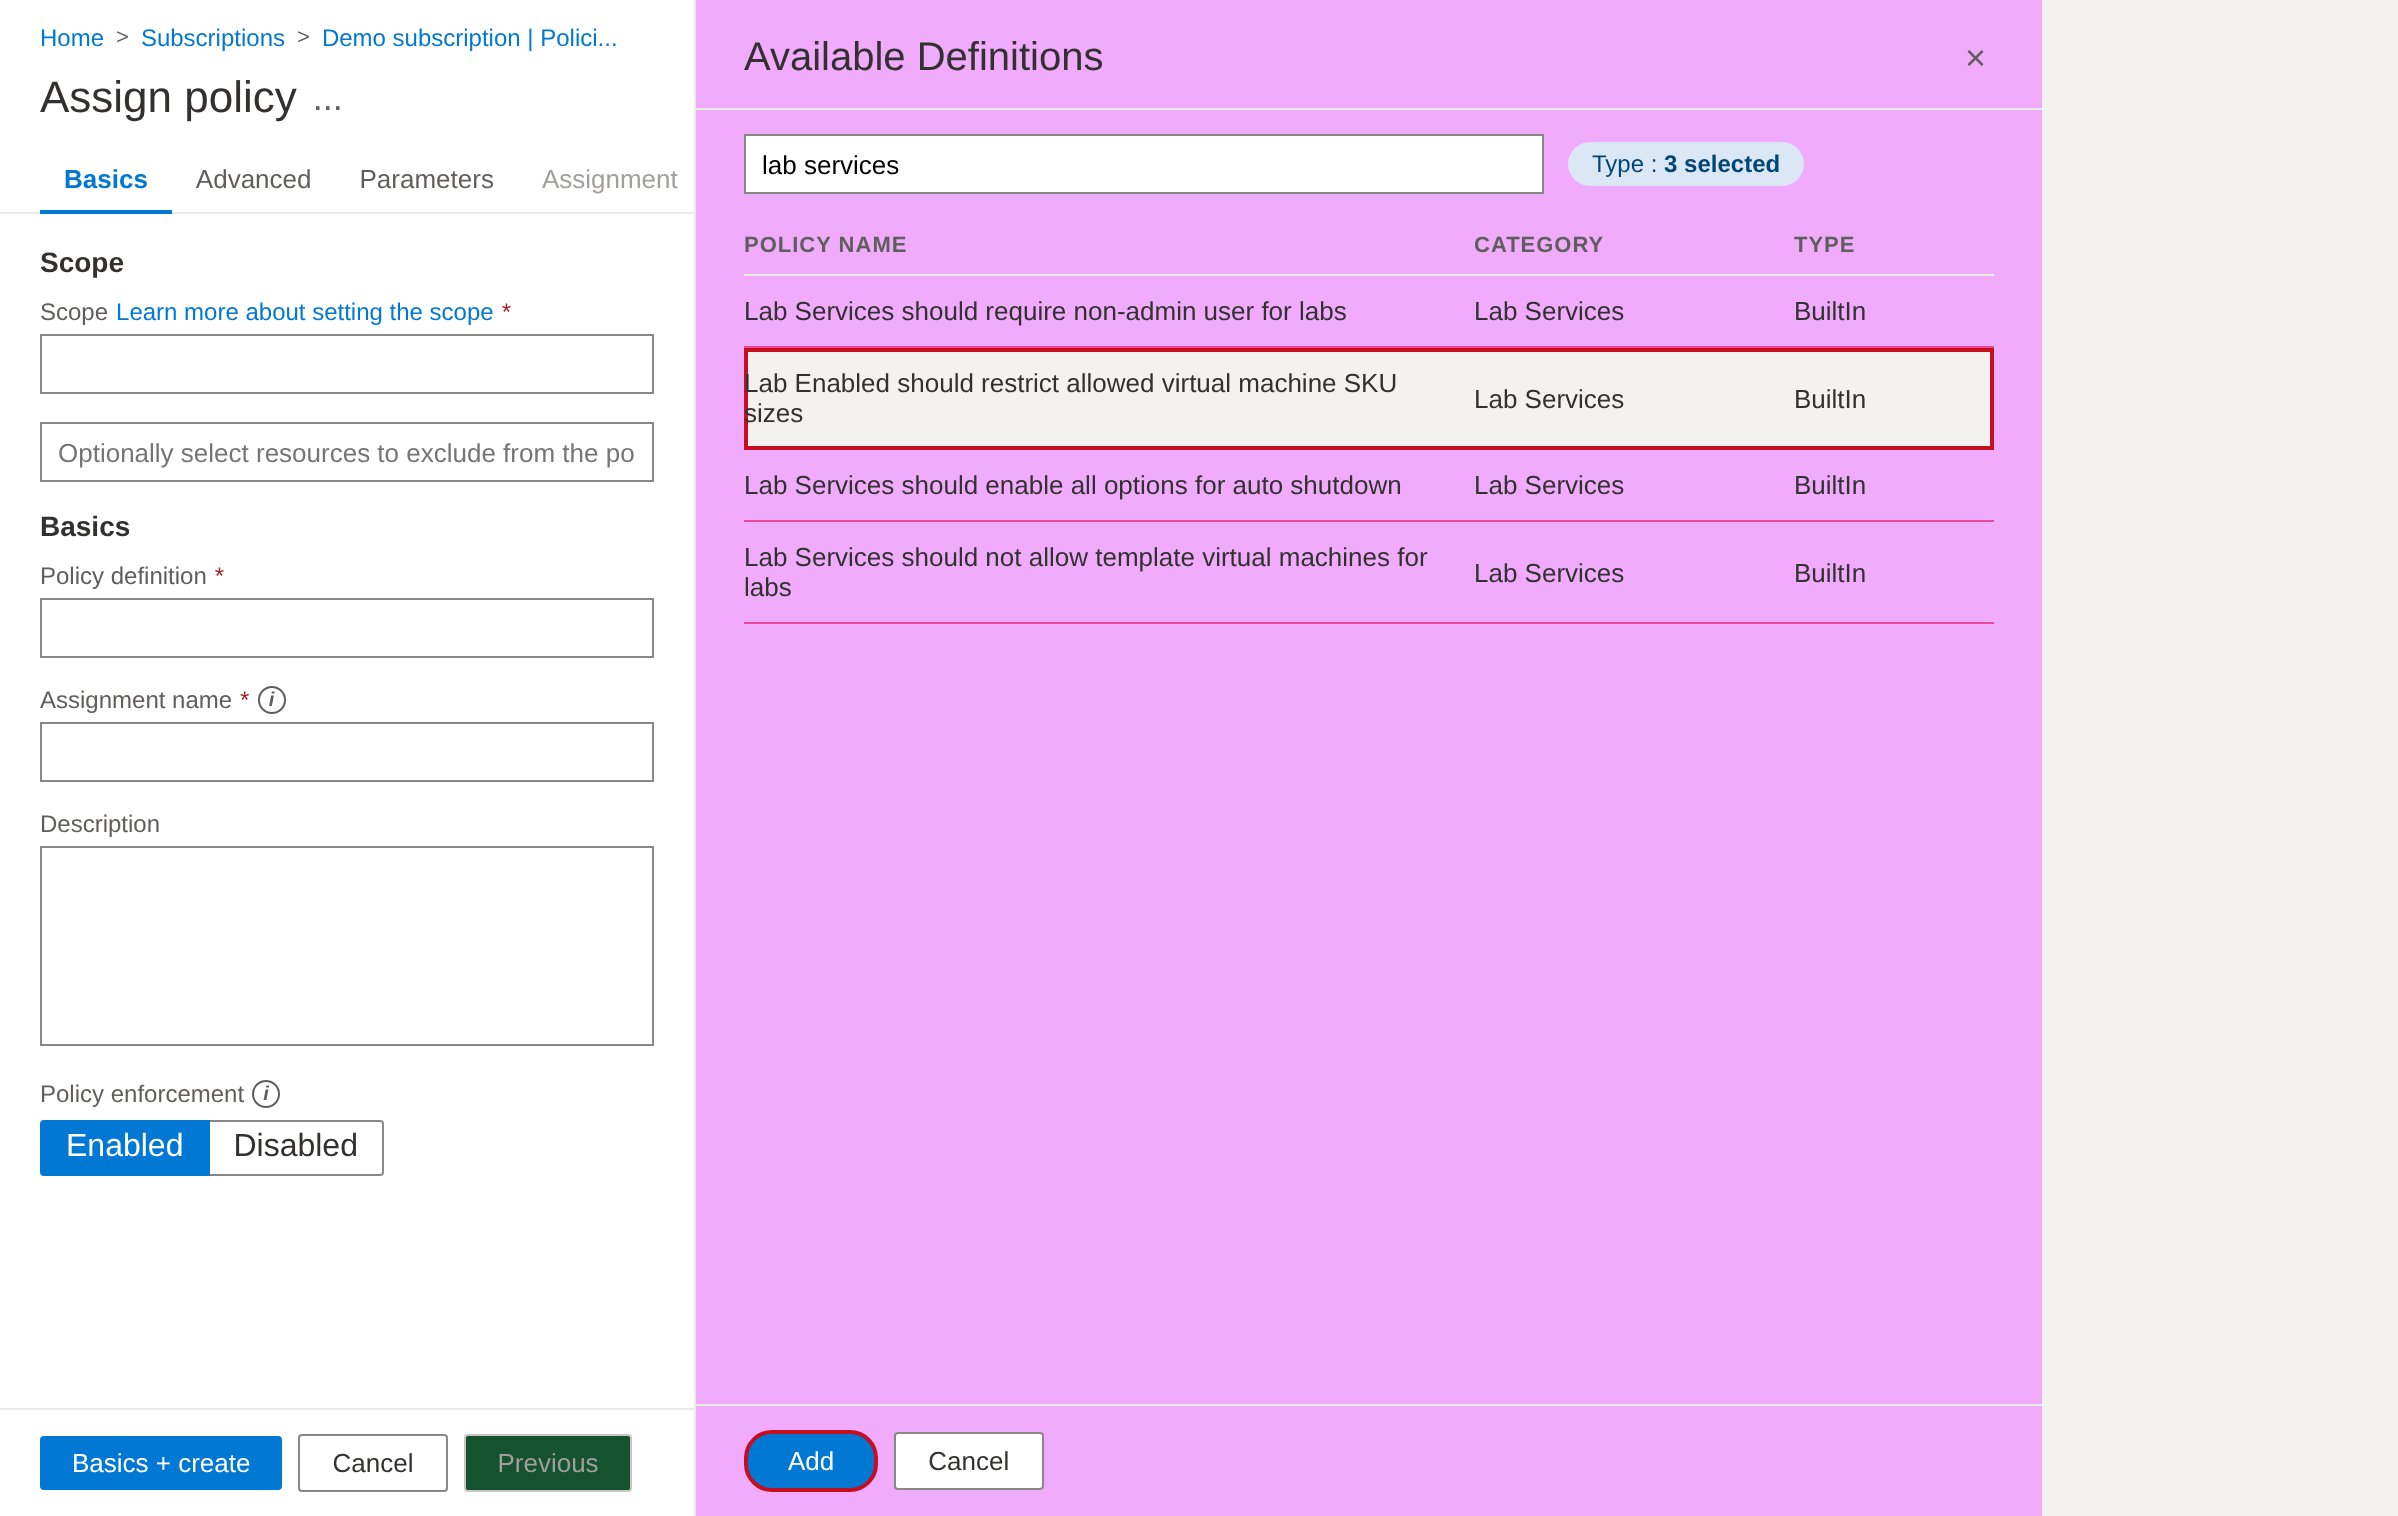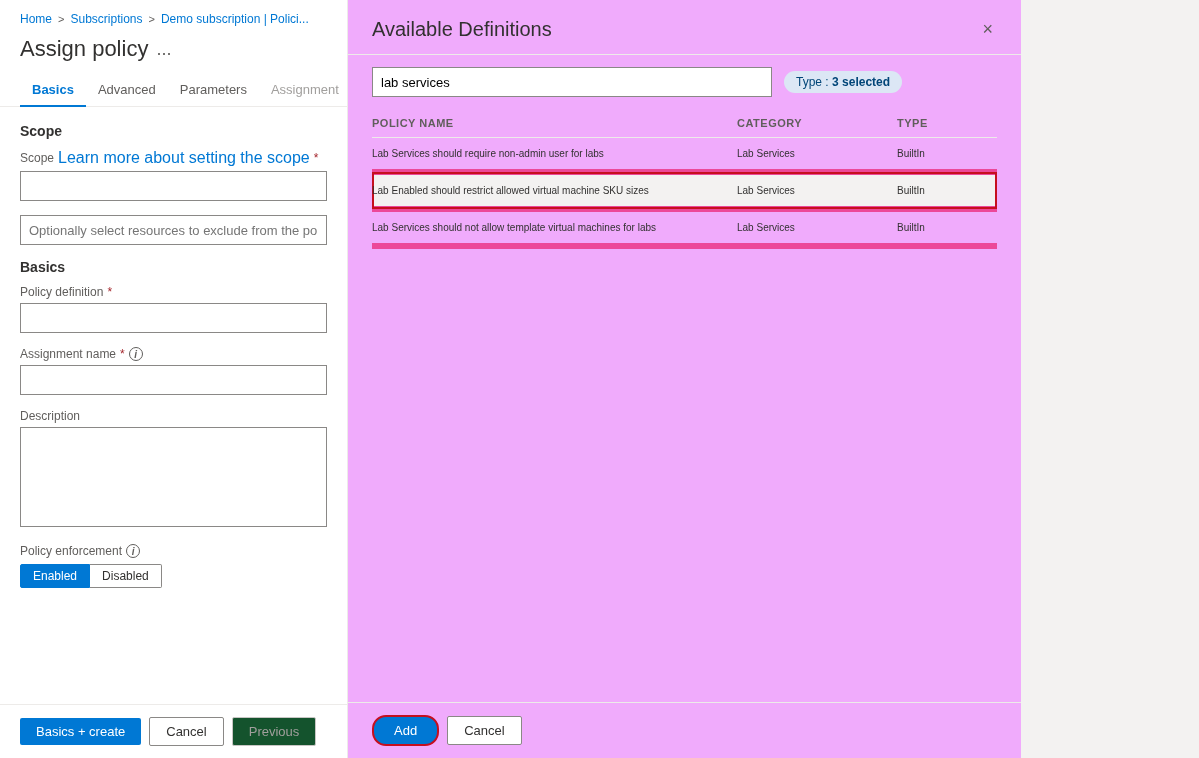--- a/index.html
+++ b/index.html
@@ -85,21 +85,21 @@
     .field-group { margin-bottom: 14px; }
     .field-label {
       font-size: 12px;
       color: #605e5c;
       margin-bottom: 4px;
       display: flex;
       align-items: center;
       gap: 4px;
     }
     .field-label .required { color: #a4262c; }
-    .field-label .learn-more { color: #0078d4; font-size: 16px; cursor: pointer; }
+    .field-label .learn-more { color: #0078d4; font-size: 12px; cursor: pointer; }
 
     .field-input {
       width: 100%;
       height: 30px;
       border: 1px solid #8a8886;
       padding: 0 8px;
       font-size: 13px;
       color: #323130;
       background: #fff;
       outline: none;
@@ -120,21 +120,21 @@
     .policy-enforcement-section { margin-top: 12px; }
 
     .toggle-group {
       display: flex;
       align-items: center;
       gap: 0;
       margin-top: 6px;
     }
     .toggle-btn {
       padding: 4px 12px;
-      font-size: 12px;
+      font-size: 16px;
       border: 1px solid #8a8886;
       cursor: pointer;
       background: #fff;
       color: #323130;
     }
     .toggle-btn.active-toggle {
       background: #0078d4;
       color: #fff;
       border-color: #0078d4;
     }
@@ -280,23 +280,23 @@
       color: #605e5c;
       padding: 8px 12px 8px 0;
       text-transform: uppercase;
       letter-spacing: 0.5px;
     }
     .definitions-table th:last-child { width: 100px; }
     .definitions-table th:nth-child(2) { width: 160px; }
 
     .definitions-table td {
       padding: 10px 12px 10px 0;
-      font-size: 10px;
-      color: #323130;
-      border-bottom: 6px solid #ec4899;
+      font-size: 13px;
+      color: #323130;
+      border-bottom: 1px solid #ec4899;
     }
     .definitions-table tbody tr.selected { background: #f3f2f1; }
     .definitions-table tbody tr.selected td:first-child {
       position: relative;
     }
 
     .row-highlighted {
       outline: 2px solid #c50f1f;
       outline-offset: -2px;
     }
@@ -440,20 +440,25 @@
               <td>Lab Services should require non-admin user for labs</td>
               <td>Lab Services</td>
               <td>BuiltIn</td>
             </tr>
             <tr class="selected row-highlighted">
               <td>Lab Enabled should restrict allowed virtual machine SKU sizes</td>
               <td>Lab Services</td>
               <td>BuiltIn</td>
             </tr>
             <tr>
+              <td>Lab Services should enable all options for auto shutdown</td>
+              <td>Lab Services</td>
+              <td>BuiltIn</td>
+            </tr>
+            <tr>
               <td>Lab Services should not allow template virtual machines for labs</td>
               <td>Lab Services</td>
               <td>BuiltIn</td>
             </tr>
           </tbody>
       </table>
     </div>
 
     <div class="right-bottom">
       <button class="btn-add">Add</button>

